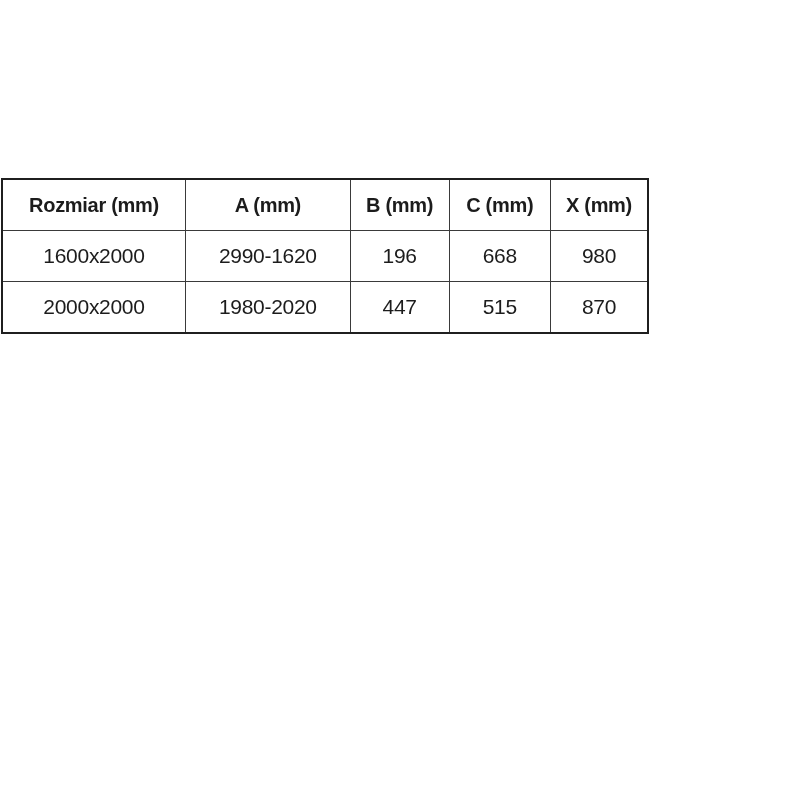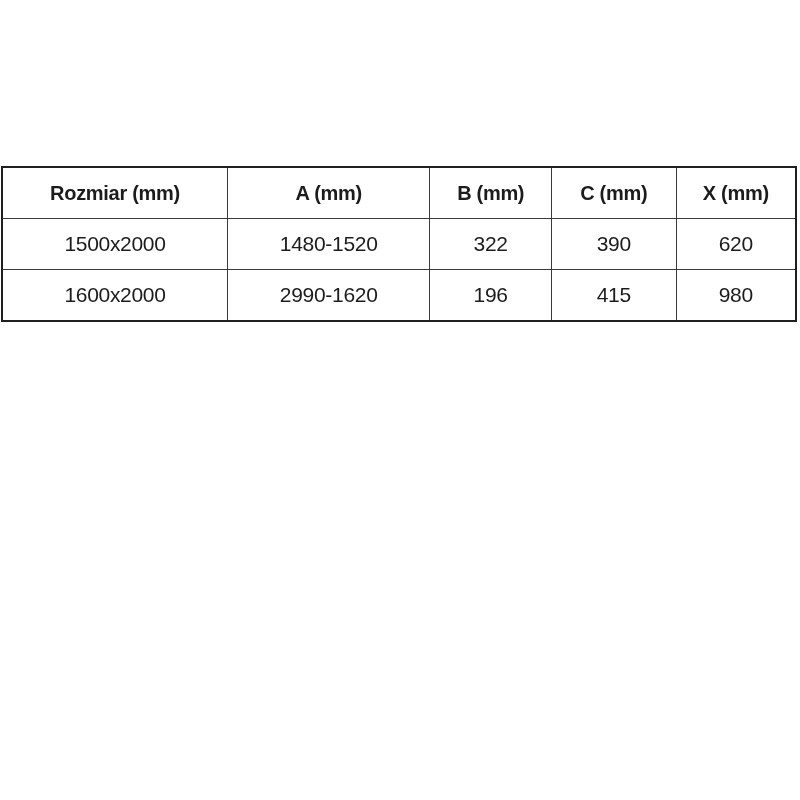--- a/index.html
+++ b/index.html
@@ -12,22 +12,22 @@
   }
   .page {
     width: 800px;
     height: 800px;
     position: relative;
     background: #ffffff;
   }
   .spec-table-wrap {
     position: absolute;
     left: 1px;
-    top: 166px;
-    width: 796px;
+    top: 178px;
+    width: 648px;
   }
   table.spec-table {
     width: 100%;
     border-collapse: collapse;
     table-layout: fixed;
     border: 2px solid #1f1f1f;
   }
   table.spec-table th,
   table.spec-table td {
     border: 1px solid #3a3a3a;
@@ -73,29 +73,29 @@
         <tr>
           <th>Rozmiar (mm)</th>
           <th>A (mm)</th>
           <th>B (mm)</th>
           <th>C (mm)</th>
           <th>X (mm)</th>
         </tr>
       </thead>
       <tbody>
         <tr>
-          <td>1500x2000</td>
-          <td>1480-1520</td>
-          <td>322</td>
-          <td>390</td>
-          <td>620</td>
-        </tr>
-        <tr>
           <td>1600x2000</td>
           <td>2990-1620</td>
           <td>196</td>
-          <td>415</td>
+          <td>668</td>
           <td>980</td>
+        </tr>
+        <tr>
+          <td>2000x2000</td>
+          <td>1980-2020</td>
+          <td>447</td>
+          <td>515</td>
+          <td>870</td>
         </tr>
       </tbody>
     </table>
   </div>
 </div>
 
 </body></html>

